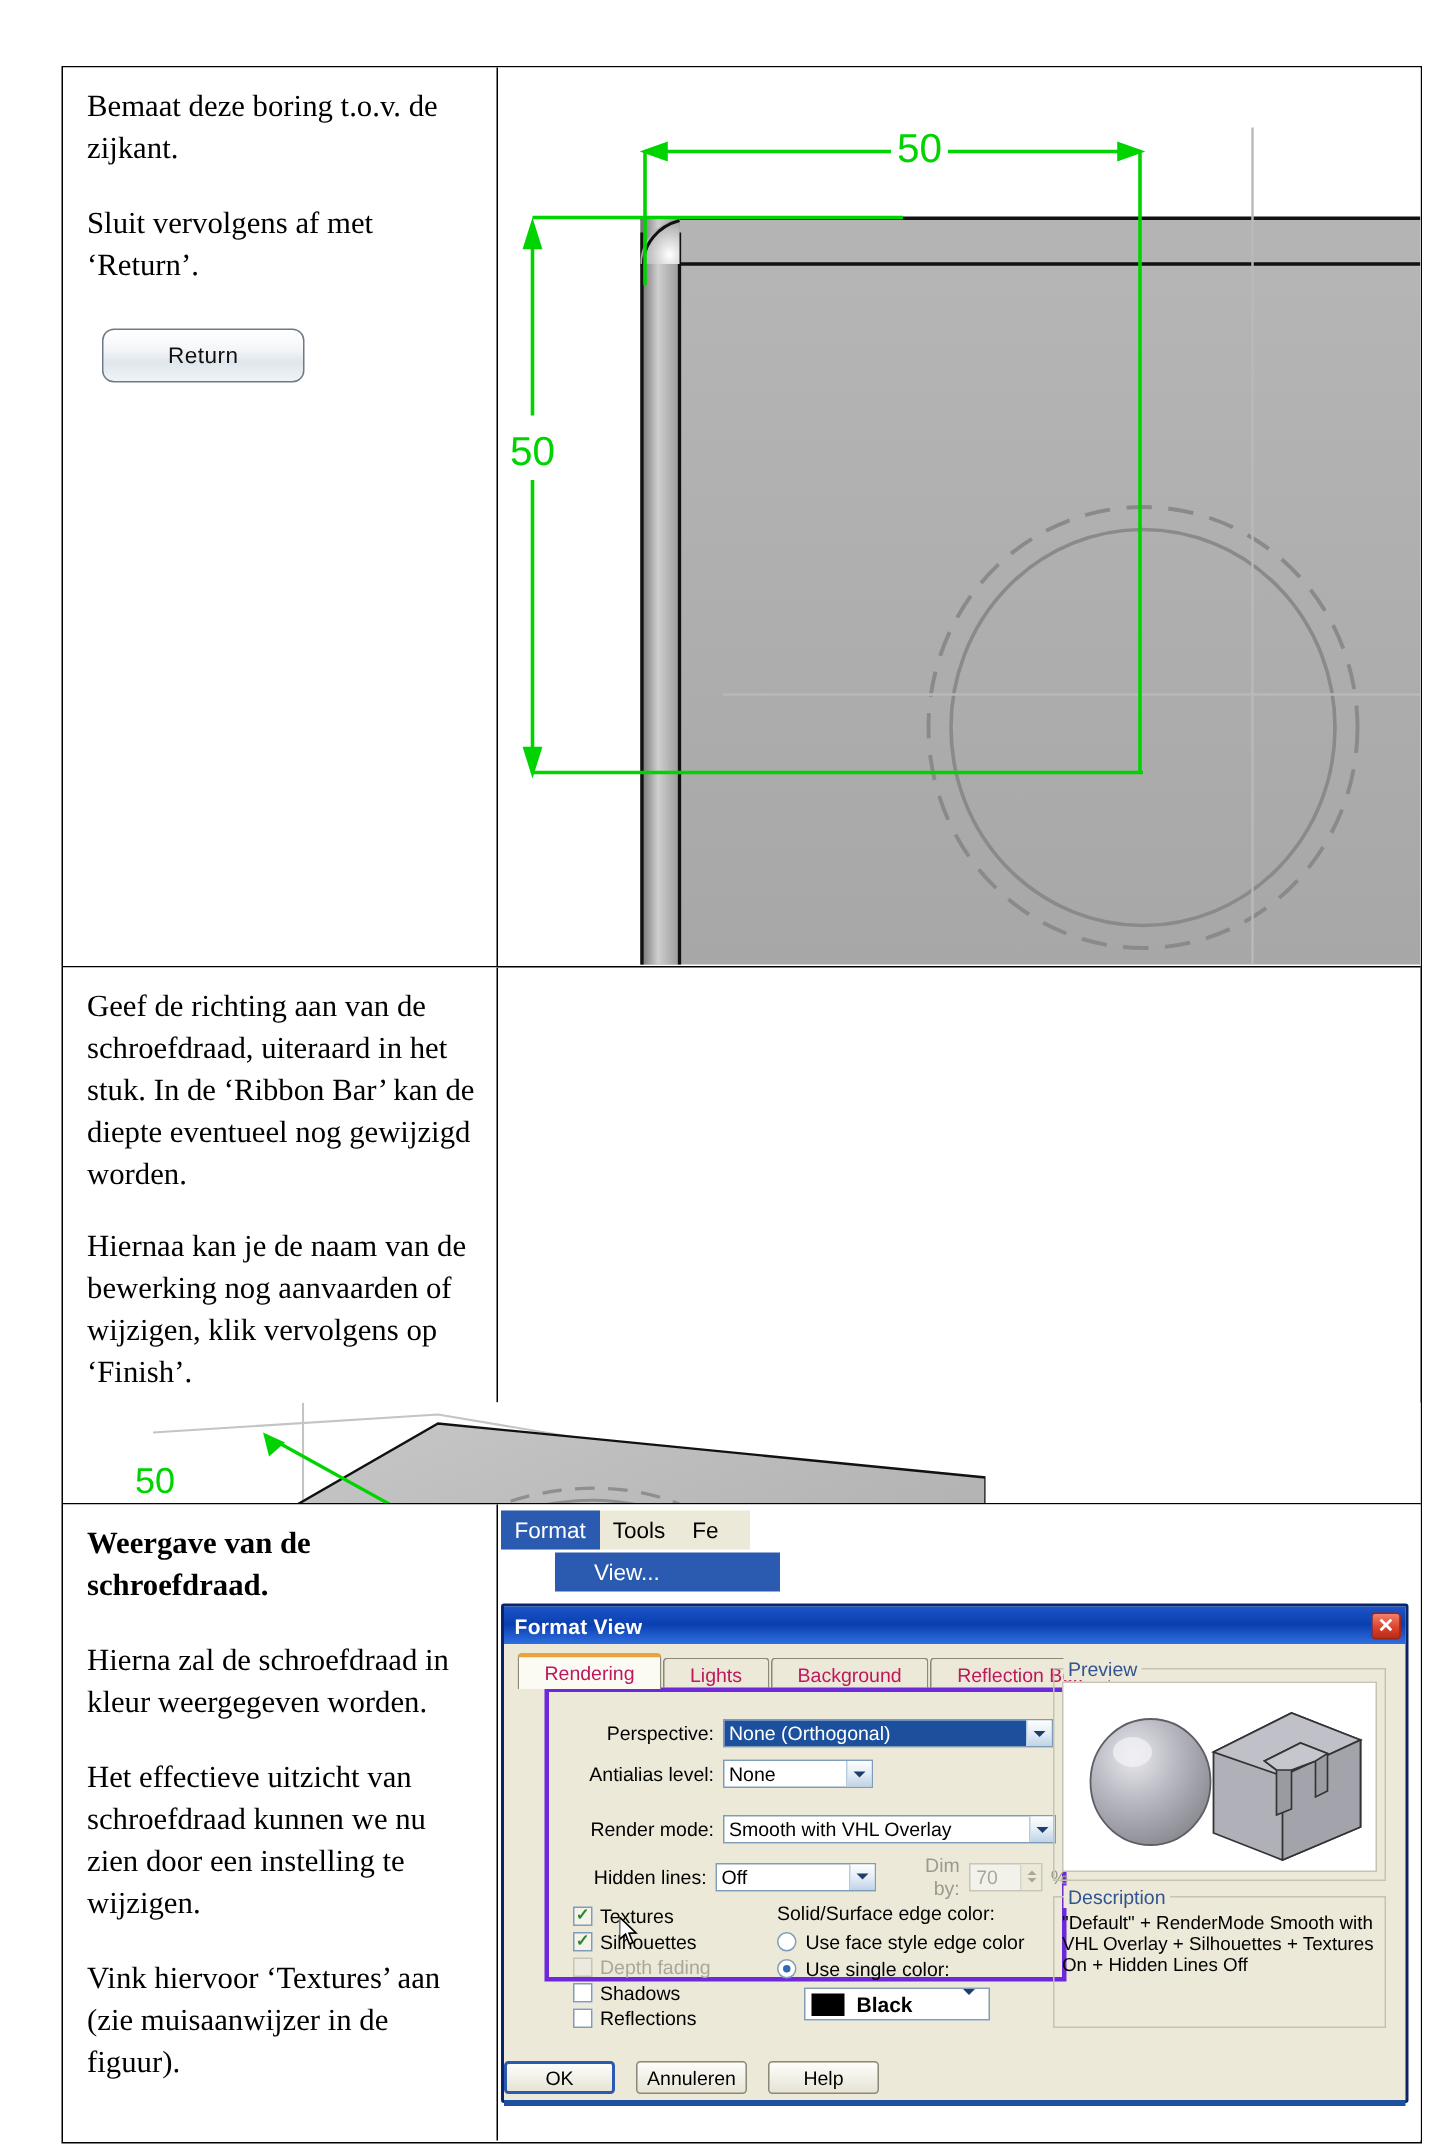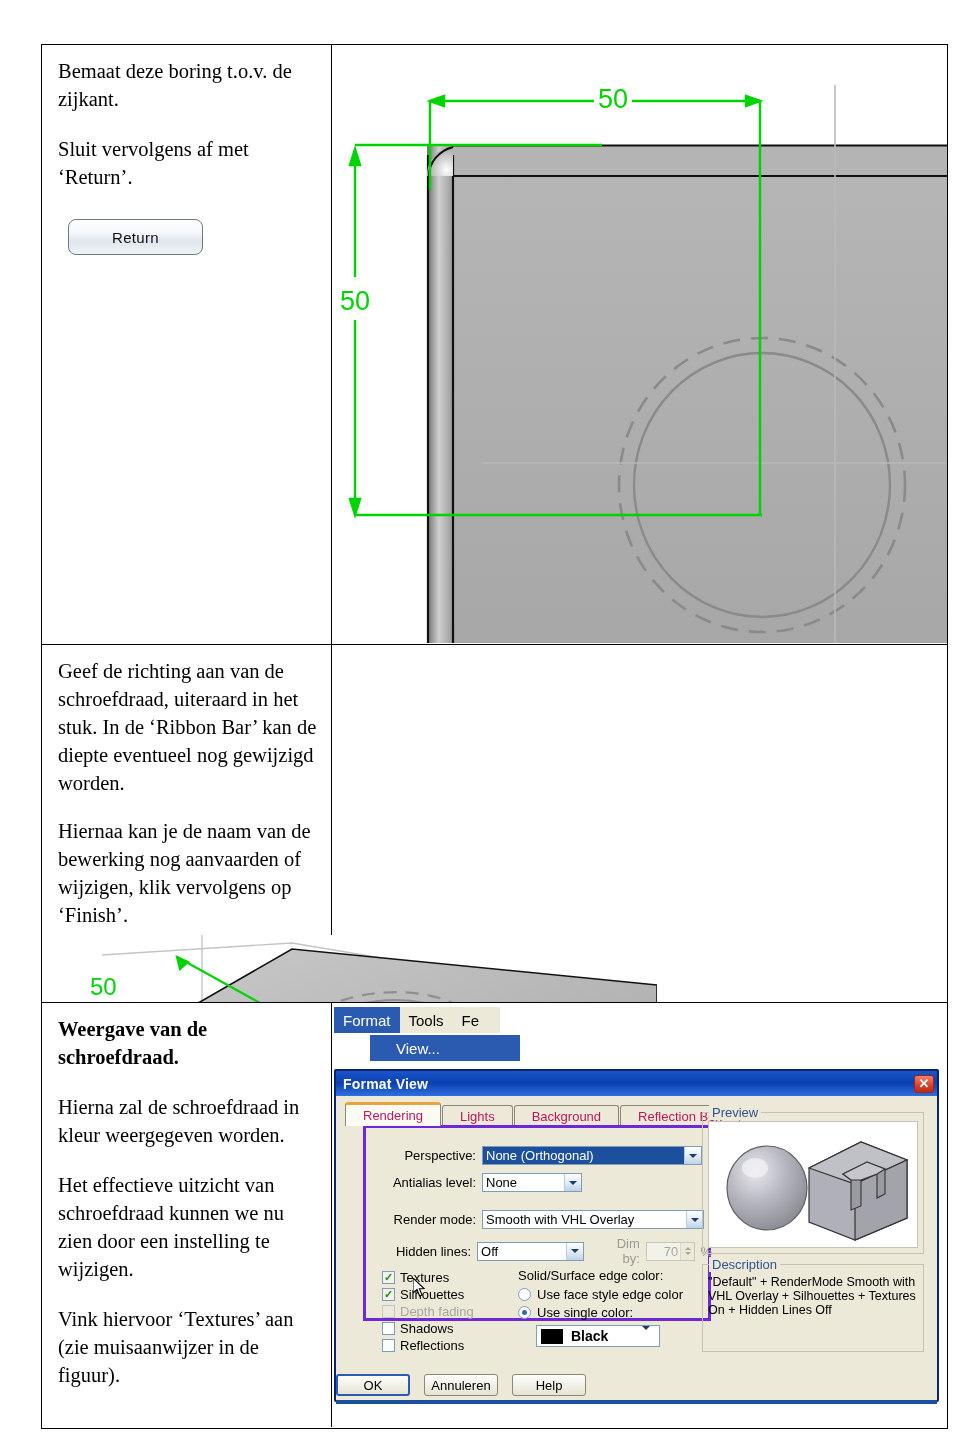--- a/index.html
+++ b/index.html
@@ -173,21 +173,21 @@
   }
   .arrow i {
     display: block; width: 0; height: 0;
     border-left: 4px solid transparent; border-right: 4px solid transparent;
     border-top: 4px solid #1b3e6b;
   }
   .spin {
     height: 19px; width: 52px; border: 1px solid #c8c6b8; background: #f2f1ea;
     display: flex; align-items: center;
   }
-  .spin .sv { flex: 1 1 auto; font-size: 13px; color: #a9a79b; padding-left: 17px; }
+  .spin .sv { flex: 1 1 auto; font-size: 13px; color: #a9a79b; padding-left: 4px; }
   .spin .sb {
     width: 14px; height: 17px; border-left: 1px solid #d8d6c9;
     display: flex; flex-direction: column; align-items: center; justify-content: center;
     background: #ece9d8;
   }
   .spin .sb i {
     width: 0; height: 0; border-left: 3px solid transparent;
     border-right: 3px solid transparent; margin: 1px 0;
   }
   .spin .sb i.up { border-bottom: 3px solid #a9a79b; }

